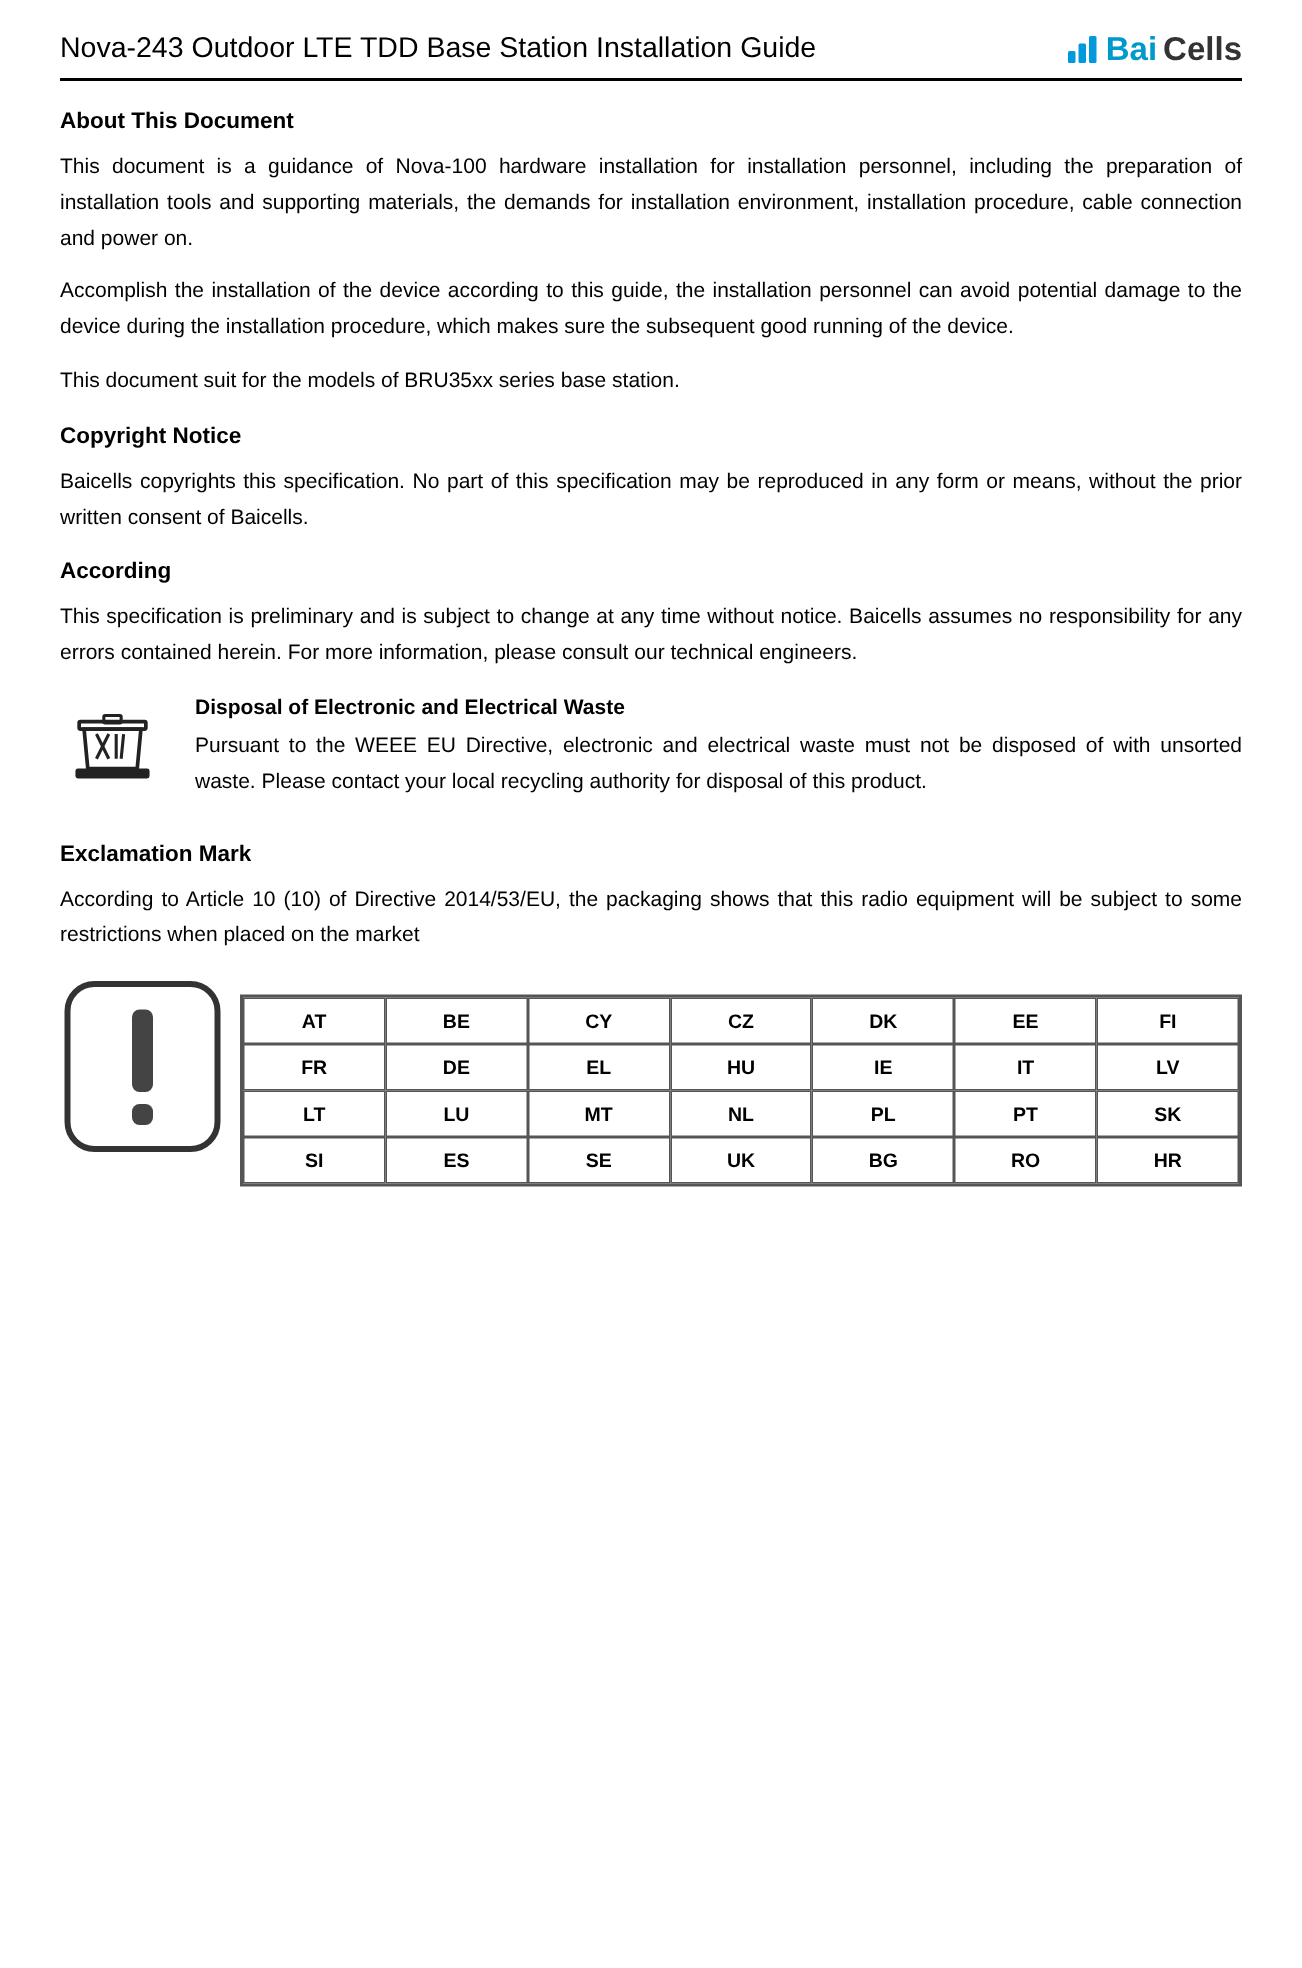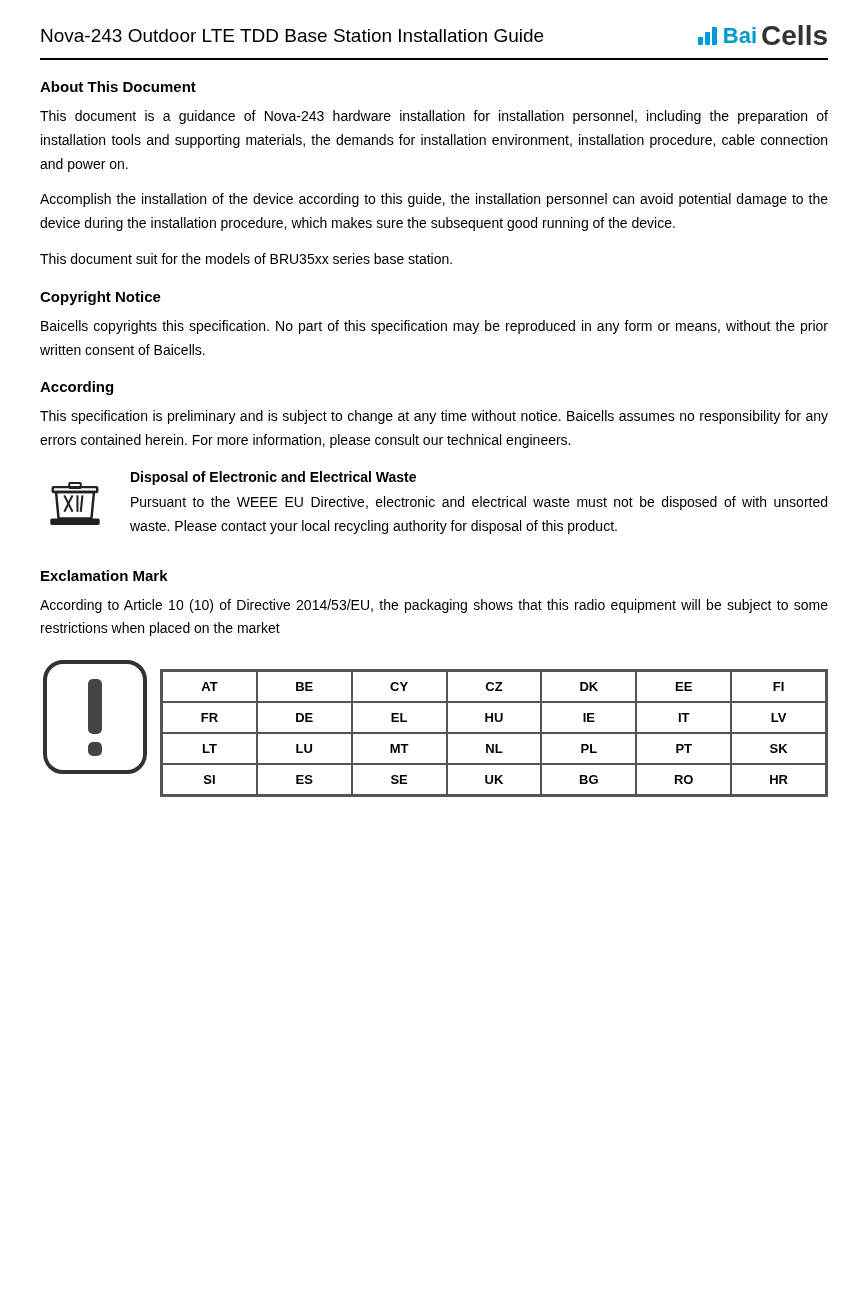--- a/index.html
+++ b/index.html
@@ -113,27 +113,27 @@
 
 <div class="header">
   <span class="header-title">Nova-243 Outdoor LTE TDD Base Station Installation Guide</span>
   <div class="baicells-full-logo">
     <div class="signal-waves">
       <div class="sig-bar" style="width:5px;height:8px;"></div>
       <div class="sig-bar" style="width:5px;height:13px;"></div>
       <div class="sig-bar" style="width:5px;height:18px;"></div>
     </div>
     <span style="font-size:22px;font-weight:900;color:#0099cc;letter-spacing:0px;">Bai</span>
-      <span style="font-size:28px;font-weight:900;color:#333;letter-spacing:0px;">Cells</span>
+      <span style="font-size:22px;font-weight:900;color:#333;letter-spacing:0px;">Cells</span>
   </div>
 </div>
 
 <div class="section">
   <h2 class="section-title">About This Document</h2>
-  <p class="body-text">This  document  is  a  guidance  of  Nova-243  hardware  installation  for  installation personnel,  including  the  preparation  of  installation  tools  and  supporting  materials, the  demands  for  installation  environment,  installation  procedure,  cable  connection and power on.</p>
+  <p class="body-text">This  document  is  a  guidance  of  Nova-100  hardware  installation  for  installation personnel,  including  the  preparation  of  installation  tools  and  supporting  materials, the  demands  for  installation  environment,  installation  procedure,  cable  connection and power on.</p>
   <p class="body-text">Accomplish  the  installation  of  the  device  according  to  this  guide,  the  installation personnel can avoid potential damage to the device during the installation procedure, which makes sure the subsequent good running of the device.</p>
   <p class="body-text">This document suit for the models of BRU35xx series base station.</p>
 </div>
 
 <div class="section">
   <h2 class="section-title">Copyright Notice</h2>
   <p class="body-text">Baicells copyrights this specification. No part of this specification may be reproduced in any form or means, without the prior written consent of Baicells.</p>
 </div>
 
 <div class="section">

